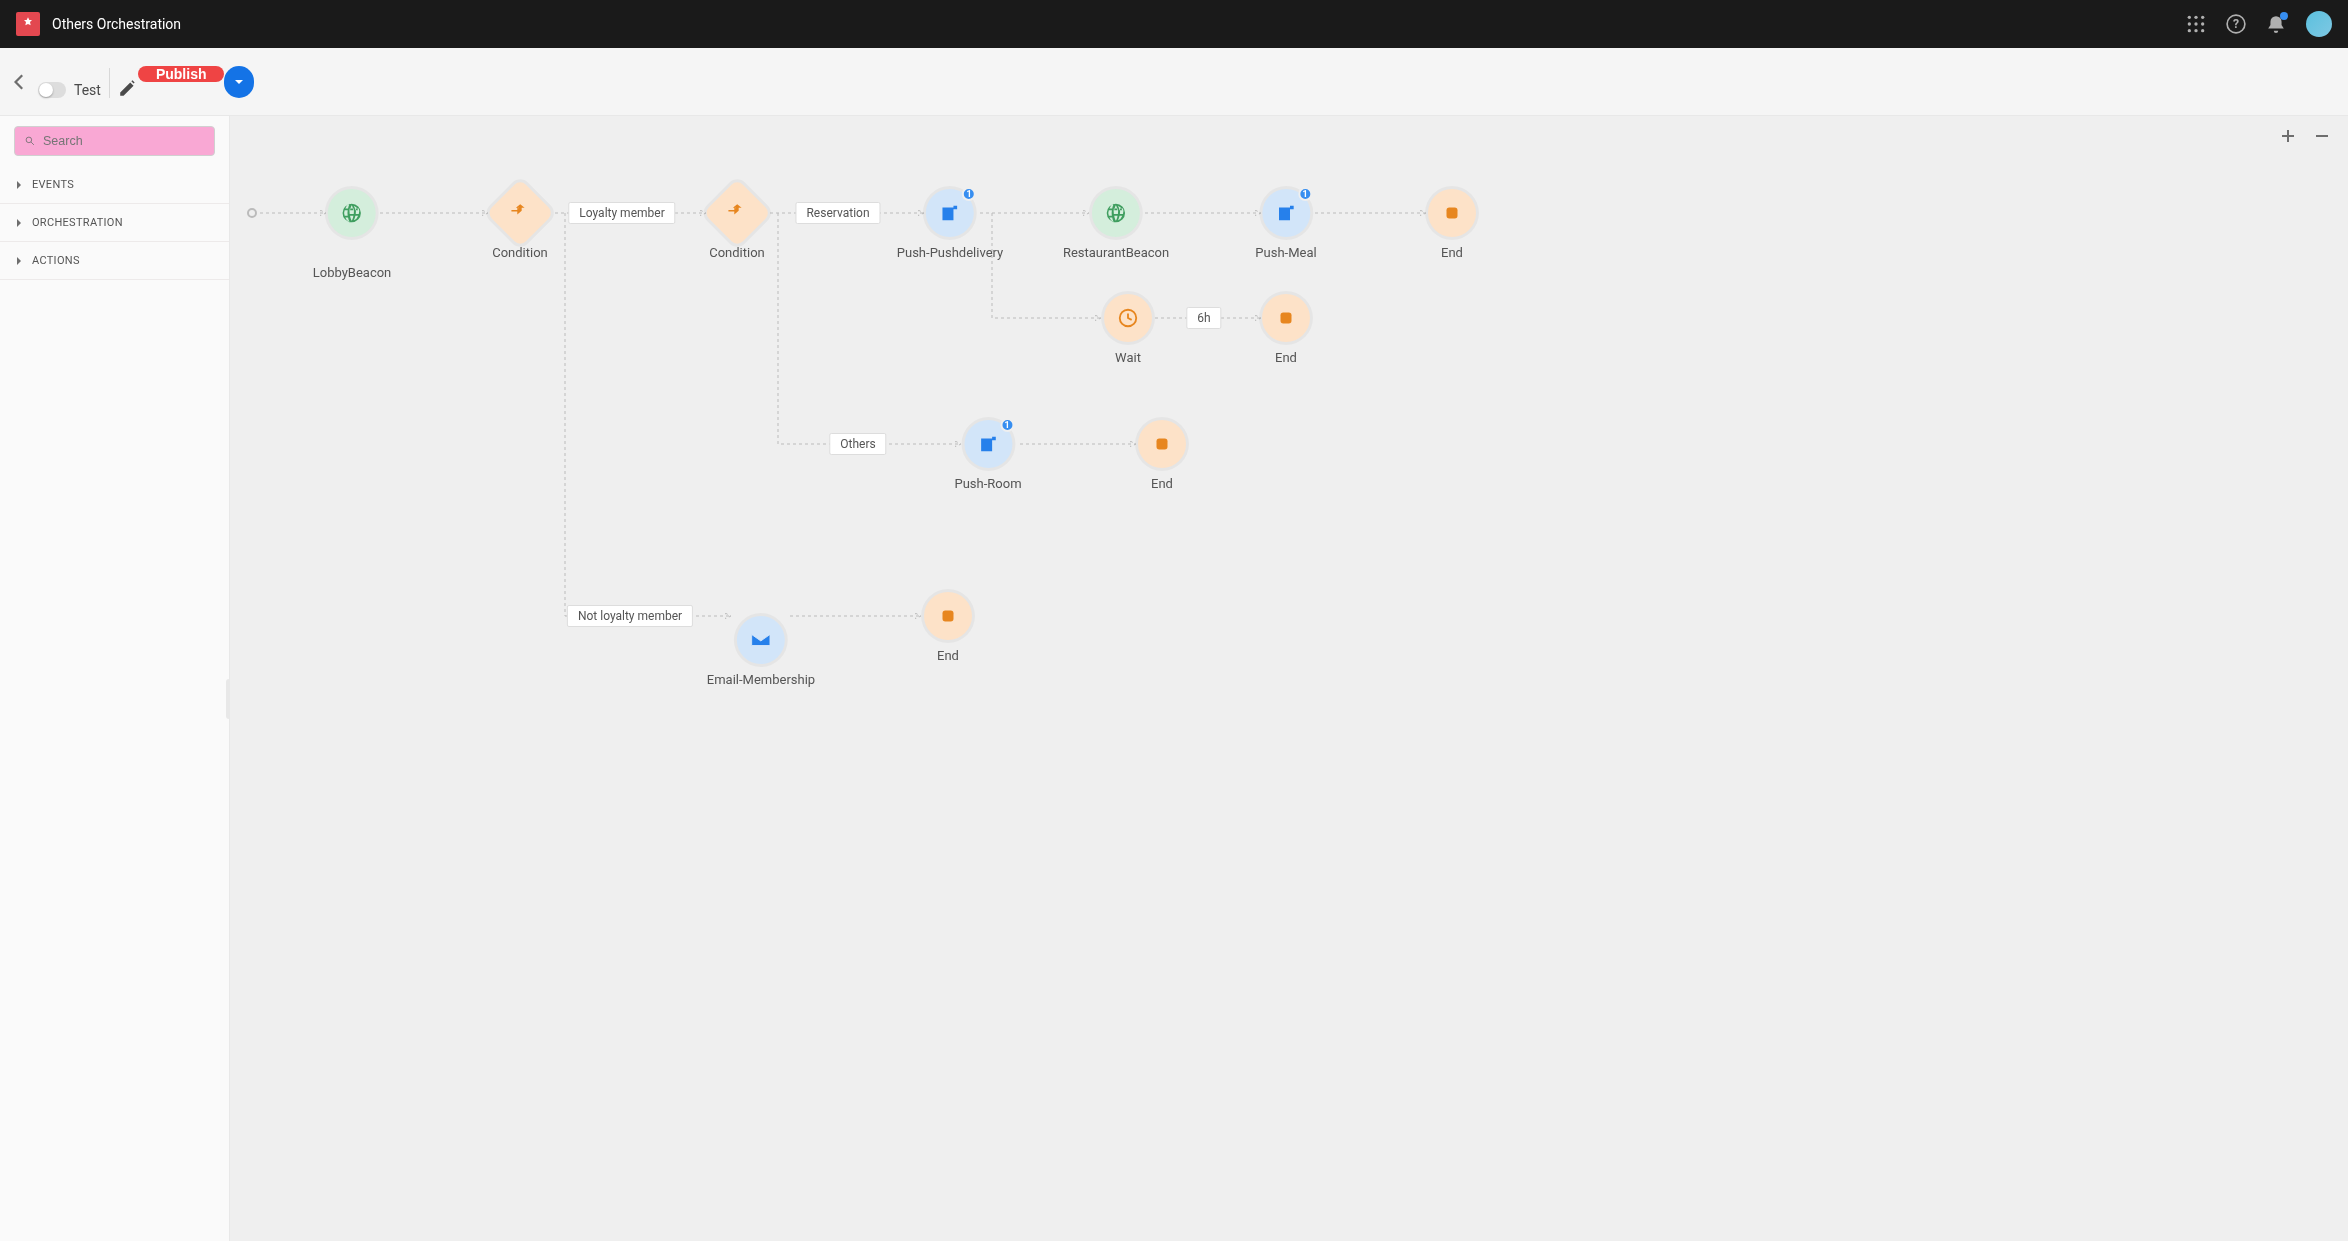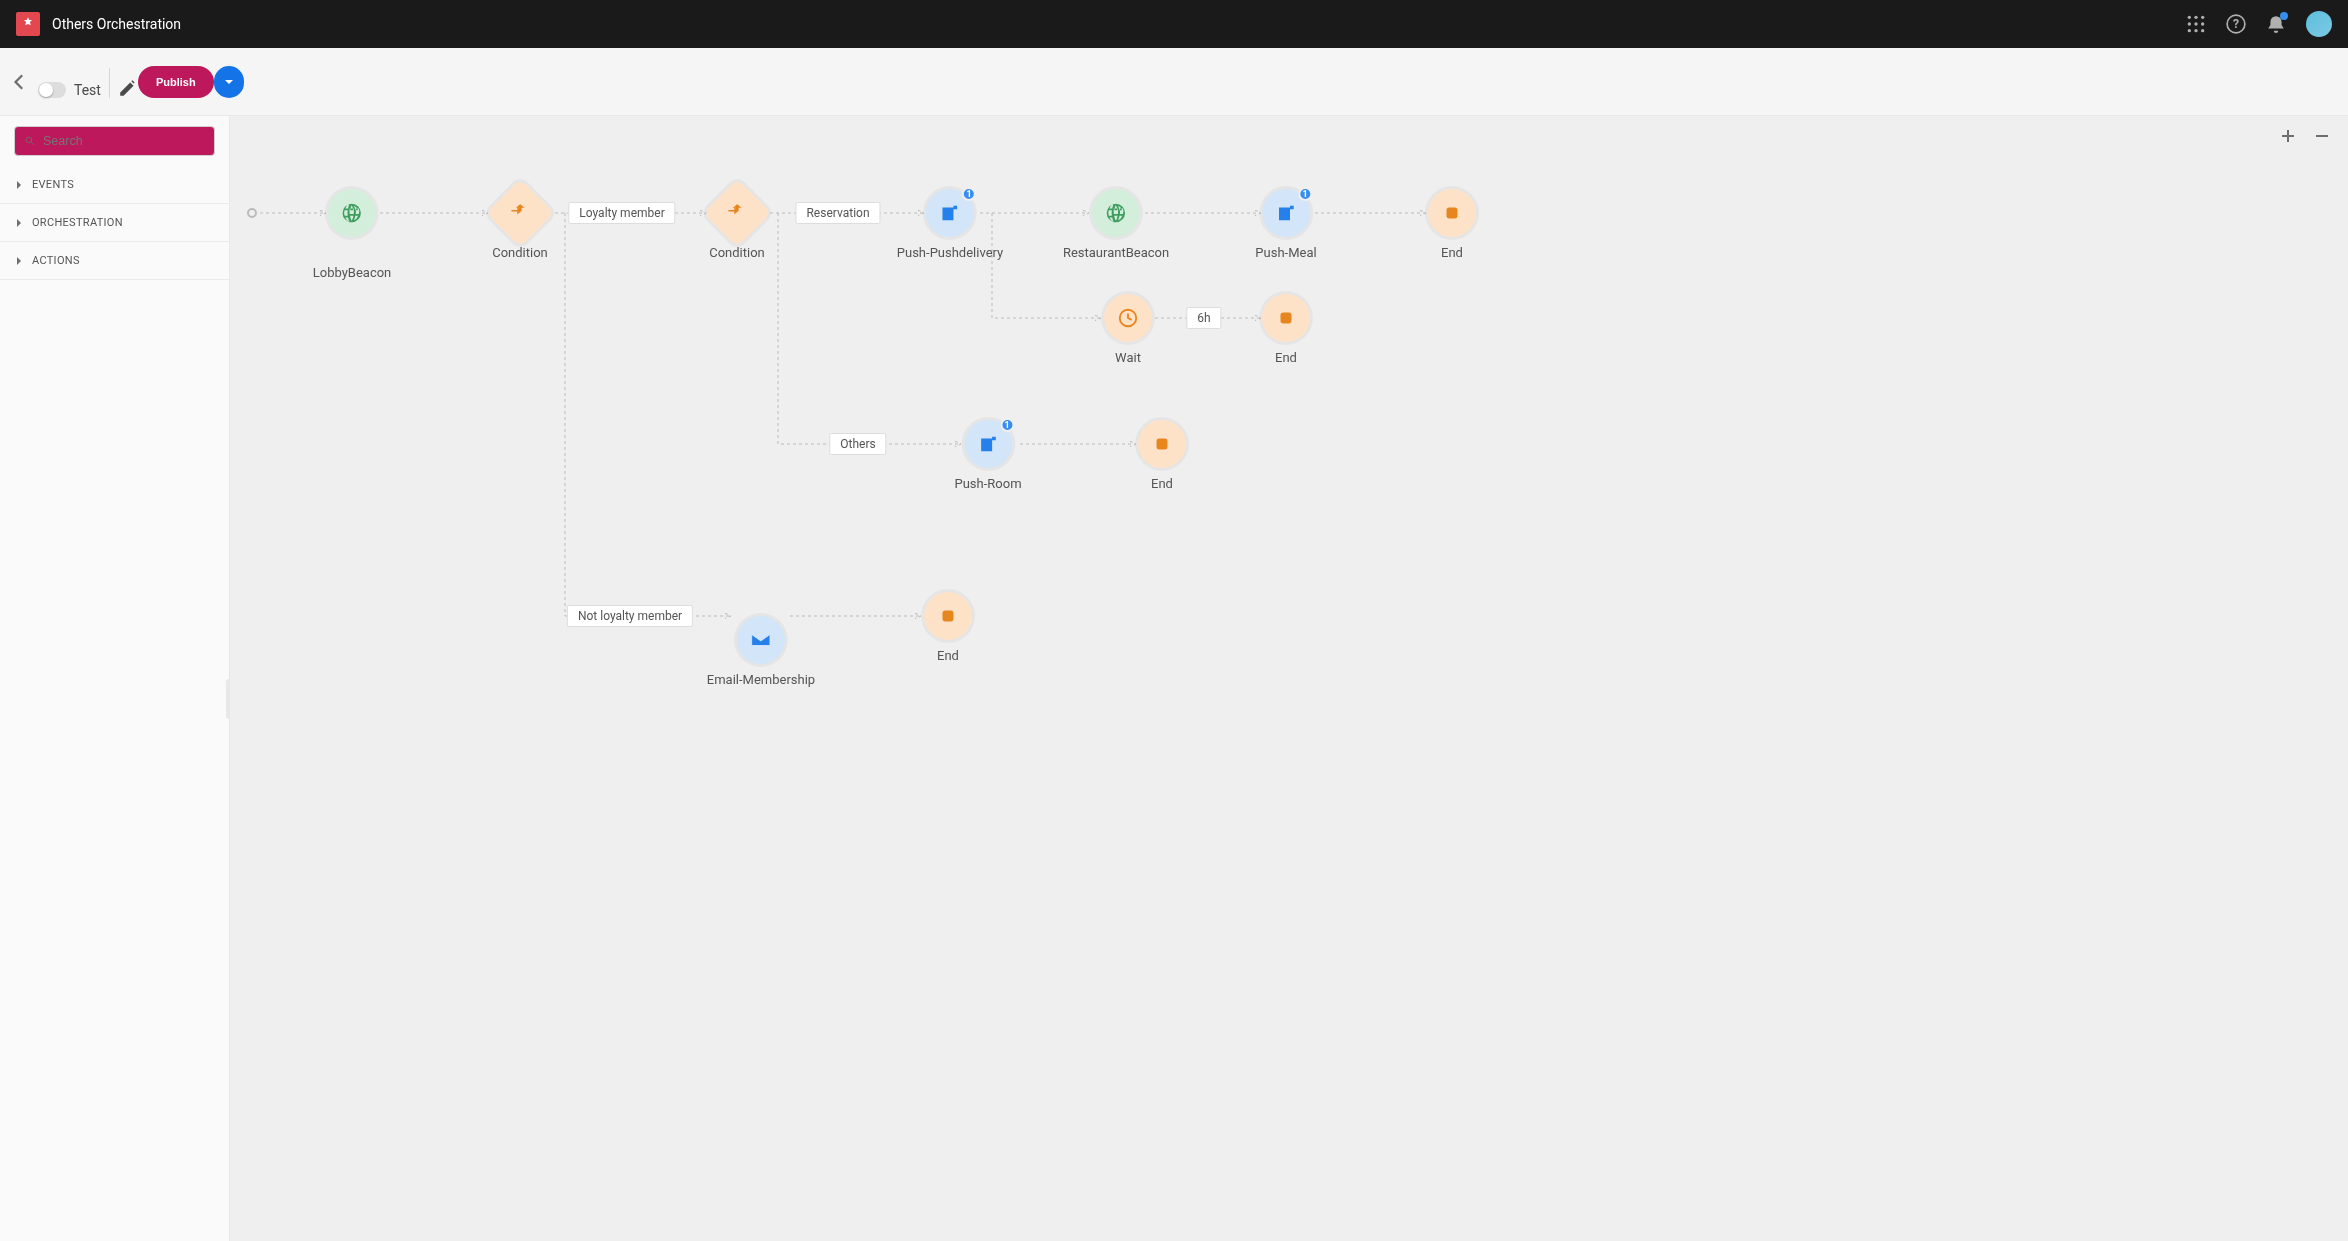--- a/index.html
+++ b/index.html
@@ -20,31 +20,31 @@
 .journey-title { font-size: 19px; font-weight: 700; color: #2c2c2c; }
 .journey-version { font-size: 12px; color: #6e6e6e; margin-top: 2px; }
 .title-block { flex: 1; }
 .subheader-actions { display: flex; align-items: flex-end; }
 .toggle-wrap { display: flex; align-items: center; gap: 8px; }
 .toggle { width: 28px; height: 16px; background: #ddd; border-radius: 10px; position: relative; cursor: pointer; }
 .toggle::after { content: ''; position: absolute; top: 1px; left: 1px; width: 14px; height: 14px; background: #fff; border-radius: 50%; box-shadow: 0 1px 2px rgba(0,0,0,.3); }
 .toggle-label { font-size: 14px; color: #4a4a4a; }
 .vdiv { width: 1px; height: 30px; background: #d8d8d8; margin: 0 8px; }
 .edit-icon { width: 20px; height: 20px; fill: #4a4a4a; cursor: pointer; }
-.publish-btn { background: #be185d; color: #fff; border: none; border-radius: 16px; padding: 0 18px; height: 32px; font-size: 11px; font-weight: 600; cursor: pointer; }
+.publish-btn { background: #ef4444; color: #fff; border: none; border-radius: 16px; padding: 0 18px; height: 16px; font-size: 14px; font-weight: 600; cursor: pointer; }
 .publish-drop { width: 30px; height: 32px; background: #1473e6; border: none; border-radius: 16px; display: flex; align-items: center; justify-content: center; cursor: pointer; margin-left: -2px; }
 .publish-drop svg { fill: #fff; width: 10px; height: 10px; }
 .publish-group { display: flex; gap: 2px; }
 
 
 .content { display: flex; height: calc(100vh - 116px); }
 .sidebar { width: 230px; background: #fafafa; border-right: 1px solid #e8e8e8; display: flex; flex-direction: column; position: relative; }
 .sidebar-drag-handle { position: absolute; right: -4px; top: 50%; width: 7px; height: 40px; background: #e8e8e8; border-radius: 3px; }
 .search-wrap { padding: 10px 14px; }
-.search-box { display: flex; align-items: center; border: 1px solid #d0d0d0; border-radius: 4px; background: #be185d; padding: 6px 10px; gap: 8px; }
+.search-box { display: flex; align-items: center; border: 1px solid #d0d0d0; border-radius: 4px; background: #f9a8d4; padding: 6px 10px; gap: 8px; }
 .search-box input { border: none; outline: none; font-size: 12.5px; flex: 1; background: transparent; }
 .search-icon { width: 16px; height: 16px; fill: #6e6e6e; }
 .category { height: 38px; display: flex; align-items: center; padding: 0 14px; border-bottom: 1px solid #edeaea; cursor: pointer; gap: 8px; }
 .category svg { width: 10px; height: 10px; fill: #6e6e6e; }
 .category-label { font-size: 11px; font-weight: 400; color: #555; letter-spacing: .3px; }
 
 
 .canvas { flex: 1; background: #efefef; position: relative; overflow: hidden; }
 .canvas-inner { position: absolute; inset: 0; }
 .zoom-controls { position: absolute; top: 12px; right: 18px; display: flex; gap: 18px; }

